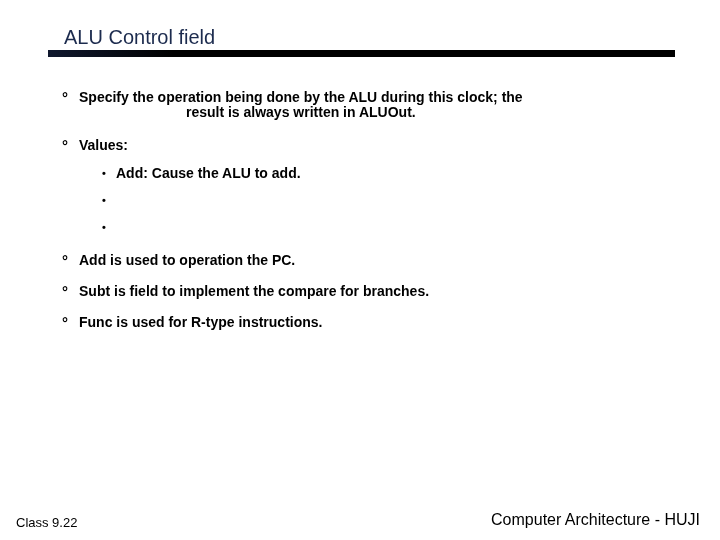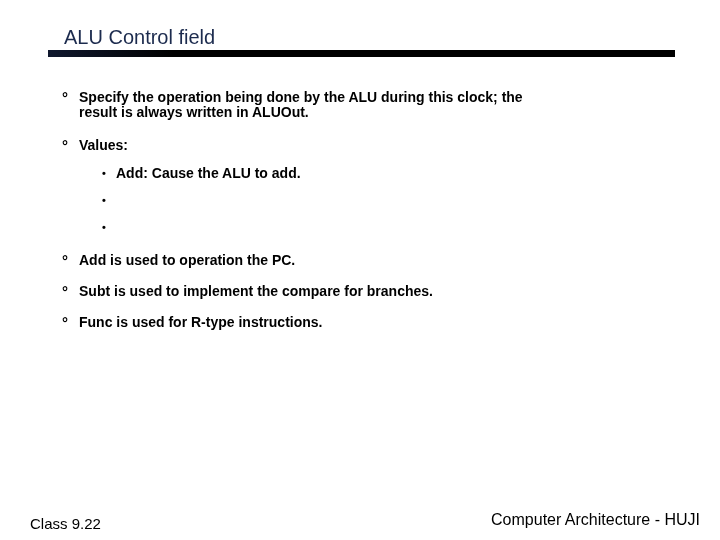--- a/index.html
+++ b/index.html
@@ -46,20 +46,21 @@
   .item {
     display: flex;
     align-items: flex-start;
     font-size: 14px;
     line-height: 15px;
     font-weight: bold;
     color: #000000;
   }
   .item .text {
     white-space: pre-line;
+    text-align: center;
   }
   .lvl1 .bullet {
     flex: 0 0 17px;
     font-size: 15px;
     line-height: 15px;
     font-weight: bold;
   }
   .lvl2 {
     padding-left: 40px;
   }
@@ -72,23 +73,23 @@
   
   .item-0 { margin-bottom: 18px; }
   .item-1 { margin-bottom: 13px; }
   .item-2 { margin-bottom: 12px; }
   .item-3 { margin-bottom: 12px; }
   .item-4 { margin-bottom: 18px; }
   .item-5 { margin-bottom: 16px; }
   .item-6 { margin-bottom: 16px; }
   .footer-left {
     position: absolute;
-    left: 30px;
+    left: 16px;
     top: 515px;
-    font-size: 15px;
+    font-size: 13px;
     color: #000000;
   }
   .footer-right {
     position: absolute;
     right: 20px;
     top: 511px;
     font-size: 16px;
     color: #000000;
   }
 </style>
@@ -127,21 +128,21 @@
       <span class="bullet">•</span>
     </div>
 
     <div class="item lvl1 item-5">
       <span class="bullet">°</span>
       <span class="text">Add is used to operation the PC.</span>
     </div>
 
     <div class="item lvl1 item-6">
       <span class="bullet">°</span>
-      <span class="text">Subt is used to implement the compare for branches.</span>
+      <span class="text">Subt is field to implement the compare for branches.</span>
     </div>
 
     <div class="item lvl1 item-7">
       <span class="bullet">°</span>
       <span class="text">Func is used for R-type instructions.</span>
     </div>
 
   </div>
 
   <div class="footer-left">Class 9.22</div>

